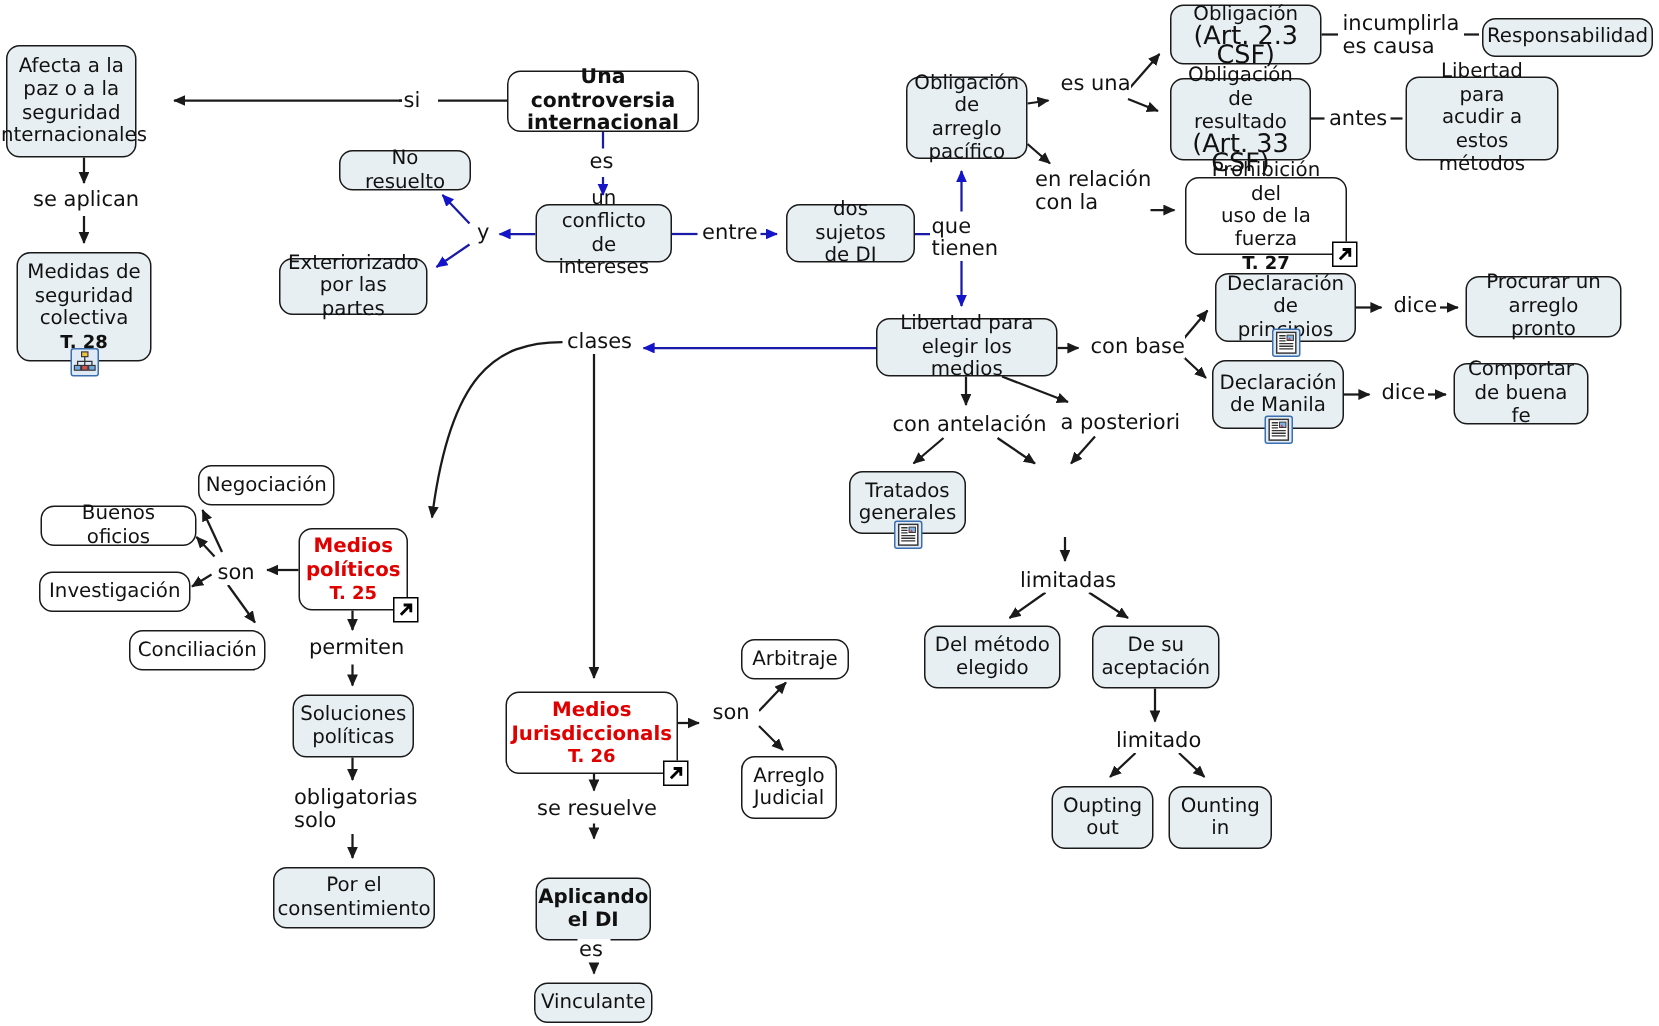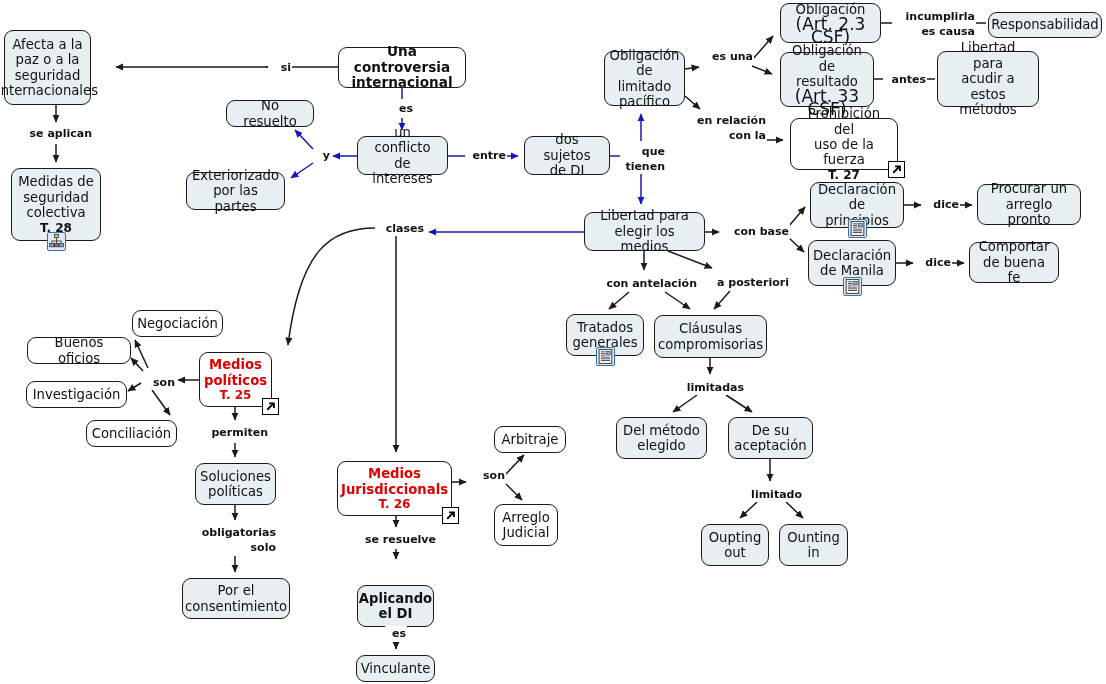--- a/index.html
+++ b/index.html
@@ -44,29 +44,28 @@
     z-index: 5;
   }
   .node.white { background: #ffffff; }
   .node.root  { background: #ffffff; font-weight: bold; font-size: 13.6px; }
   .node.red   { background: #ffffff; color: #e00000; font-weight: bold; }
   .node .sub  { font-size: 17px; line-height: 13px; }
   .node .tref { font-size: 12px; line-height: 14px; font-weight: bold; }
 
   .linklabel {
     position: absolute;
-    font-size: 11px;
+    font-size: 14px;
     line-height: 15px;
     color: #111111;
-    text-align: right;
+    text-align: left;
     background: #ffffff;
     white-space: pre;
     z-index: 6;
     padding: 0 1px;
-    font-weight: bold;
   }
 
   
   .icon-wrap {
     position: absolute;
     z-index: 8;
   }
   .cmap-icon, .doc-icon {
     width: 17px;
     height: 17px;
@@ -238,21 +237,21 @@
     <div class="node" style="left: 524px; top: 136px; width: 86px; height: 39px;">
       <span>dos sujetos</span>
       <span>de DI</span>
     </div>
     <div class="node" style="left: 357px; top: 136px; width: 91px; height: 39px;">
       <span>un conflicto</span>
       <span>de intereses</span>
     </div>
     <div class="node" style="left: 604px; top: 51px; width: 81px; height: 55px;">
       <span>Obligación</span>
-      <span>de limitado</span>
+      <span>de arreglo</span>
       <span>pacífico</span>
     </div>
     <div class="node" style="left: 780px; top: 3px; width: 101px; height: 40px;">
       <span>Obligación</span>
       <span class="sub">(Art. 2.3 CSF)</span>
     </div>
     <div class="node" style="left: 988px; top: 12px; width: 114px; height: 26px;">
       <span>Responsabilidad</span>
     </div>
     <div class="node" style="left: 780px; top: 52px; width: 94px; height: 55px;">
@@ -330,24 +329,20 @@
       <span class="doc-icon">
         <svg class="icon-svg" viewBox="0 0 16 16" xmlns="http://www.w3.org/2000/svg">
           <rect x="2" y="1.5" width="12" height="13" fill="#ffffff" stroke="#333" stroke-width="0.9"></rect>
           <rect x="8.5" y="3.2" width="4" height="3.4" fill="#7fb4e8" stroke="#333" stroke-width="0.6"></rect>
           <path d="M9,6.2 L10,4.6 L11,6.2 Z" fill="#d04040"></path>
           <g stroke="#333" stroke-width="0.8">
             <path d="M3.6,3.6 h4 M3.6,5.2 h4 M3.6,6.8 h4 M3.6,8.6 h8.8 M3.6,10.2 h8.8 M3.6,11.8 h8.8"></path>
           </g>
         </svg>
       </span>
-    </div>
-    <div class="node" style="left: 654px; top: 315px; width: 113px; height: 43px;">
-      <span>Cláusulas</span>
-      <span>compromisorias</span>
     </div>
     <div class="node" style="left: 728px; top: 417px; width: 85px; height: 42px;">
       <span>De su</span>
       <span>aceptación</span>
     </div>
     <div class="node" style="left: 616px; top: 417px; width: 91px; height: 42px;">
       <span>Del método</span>
       <span>elegido</span>
     </div>
     <div class="node" style="left: 701px; top: 524px; width: 68px; height: 42px;">

